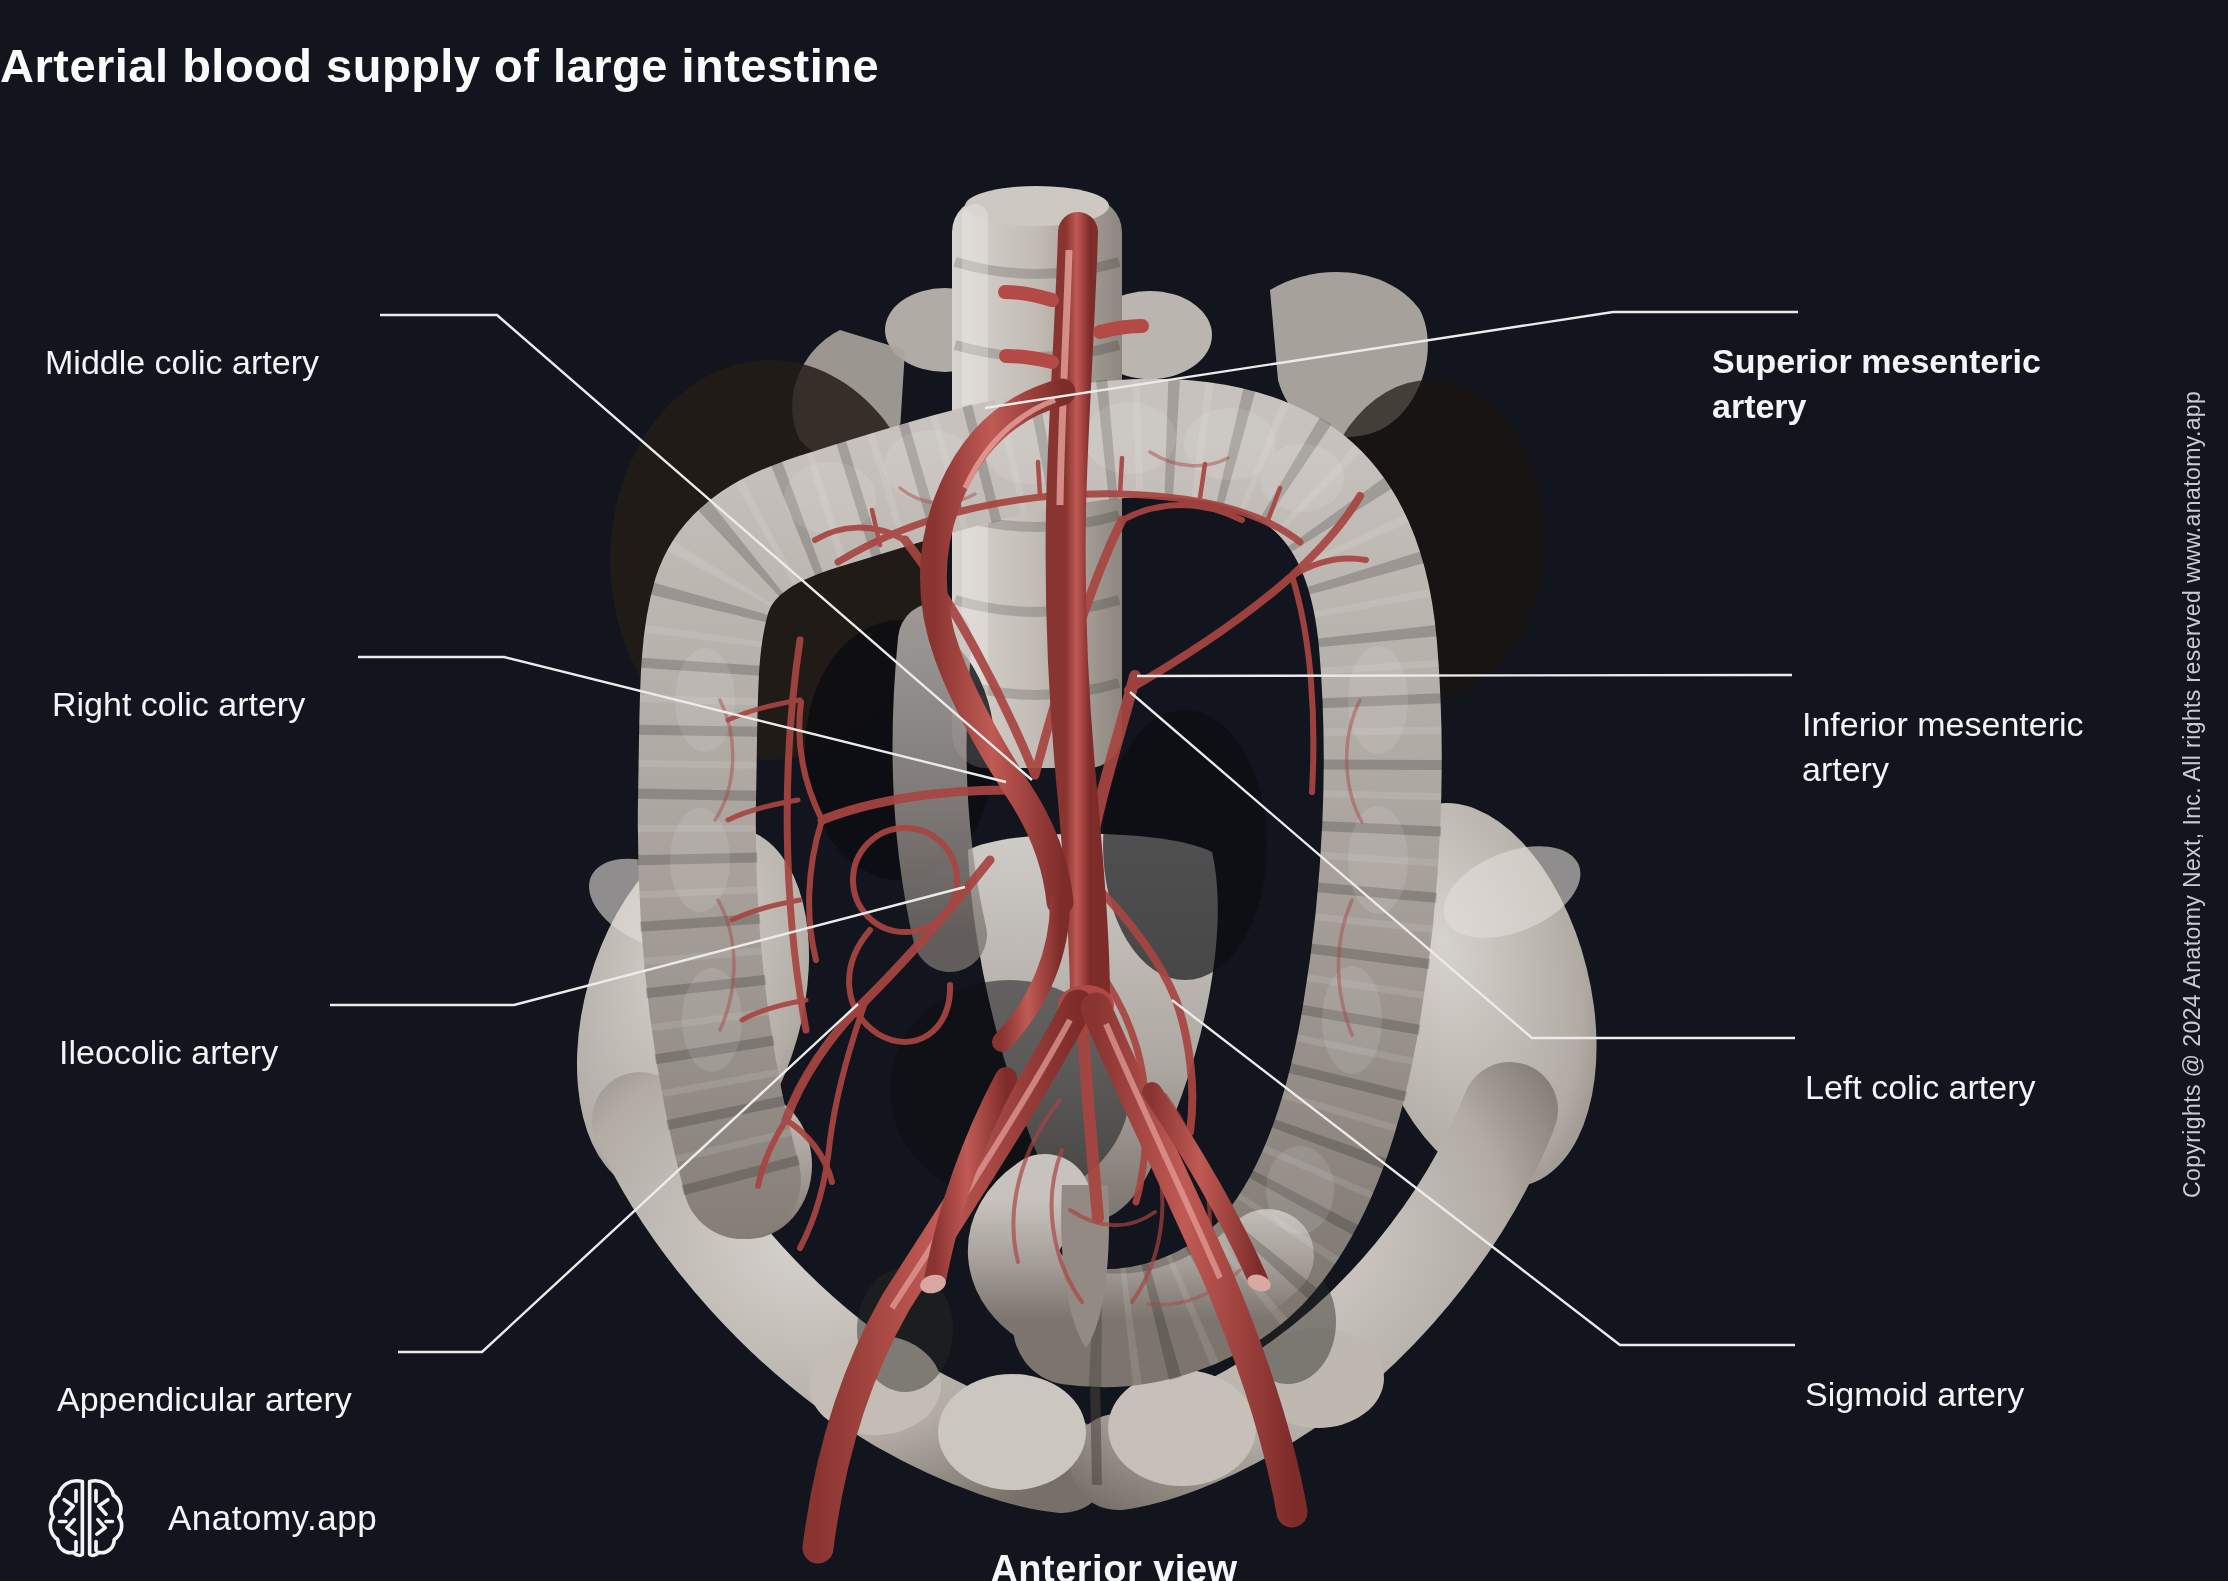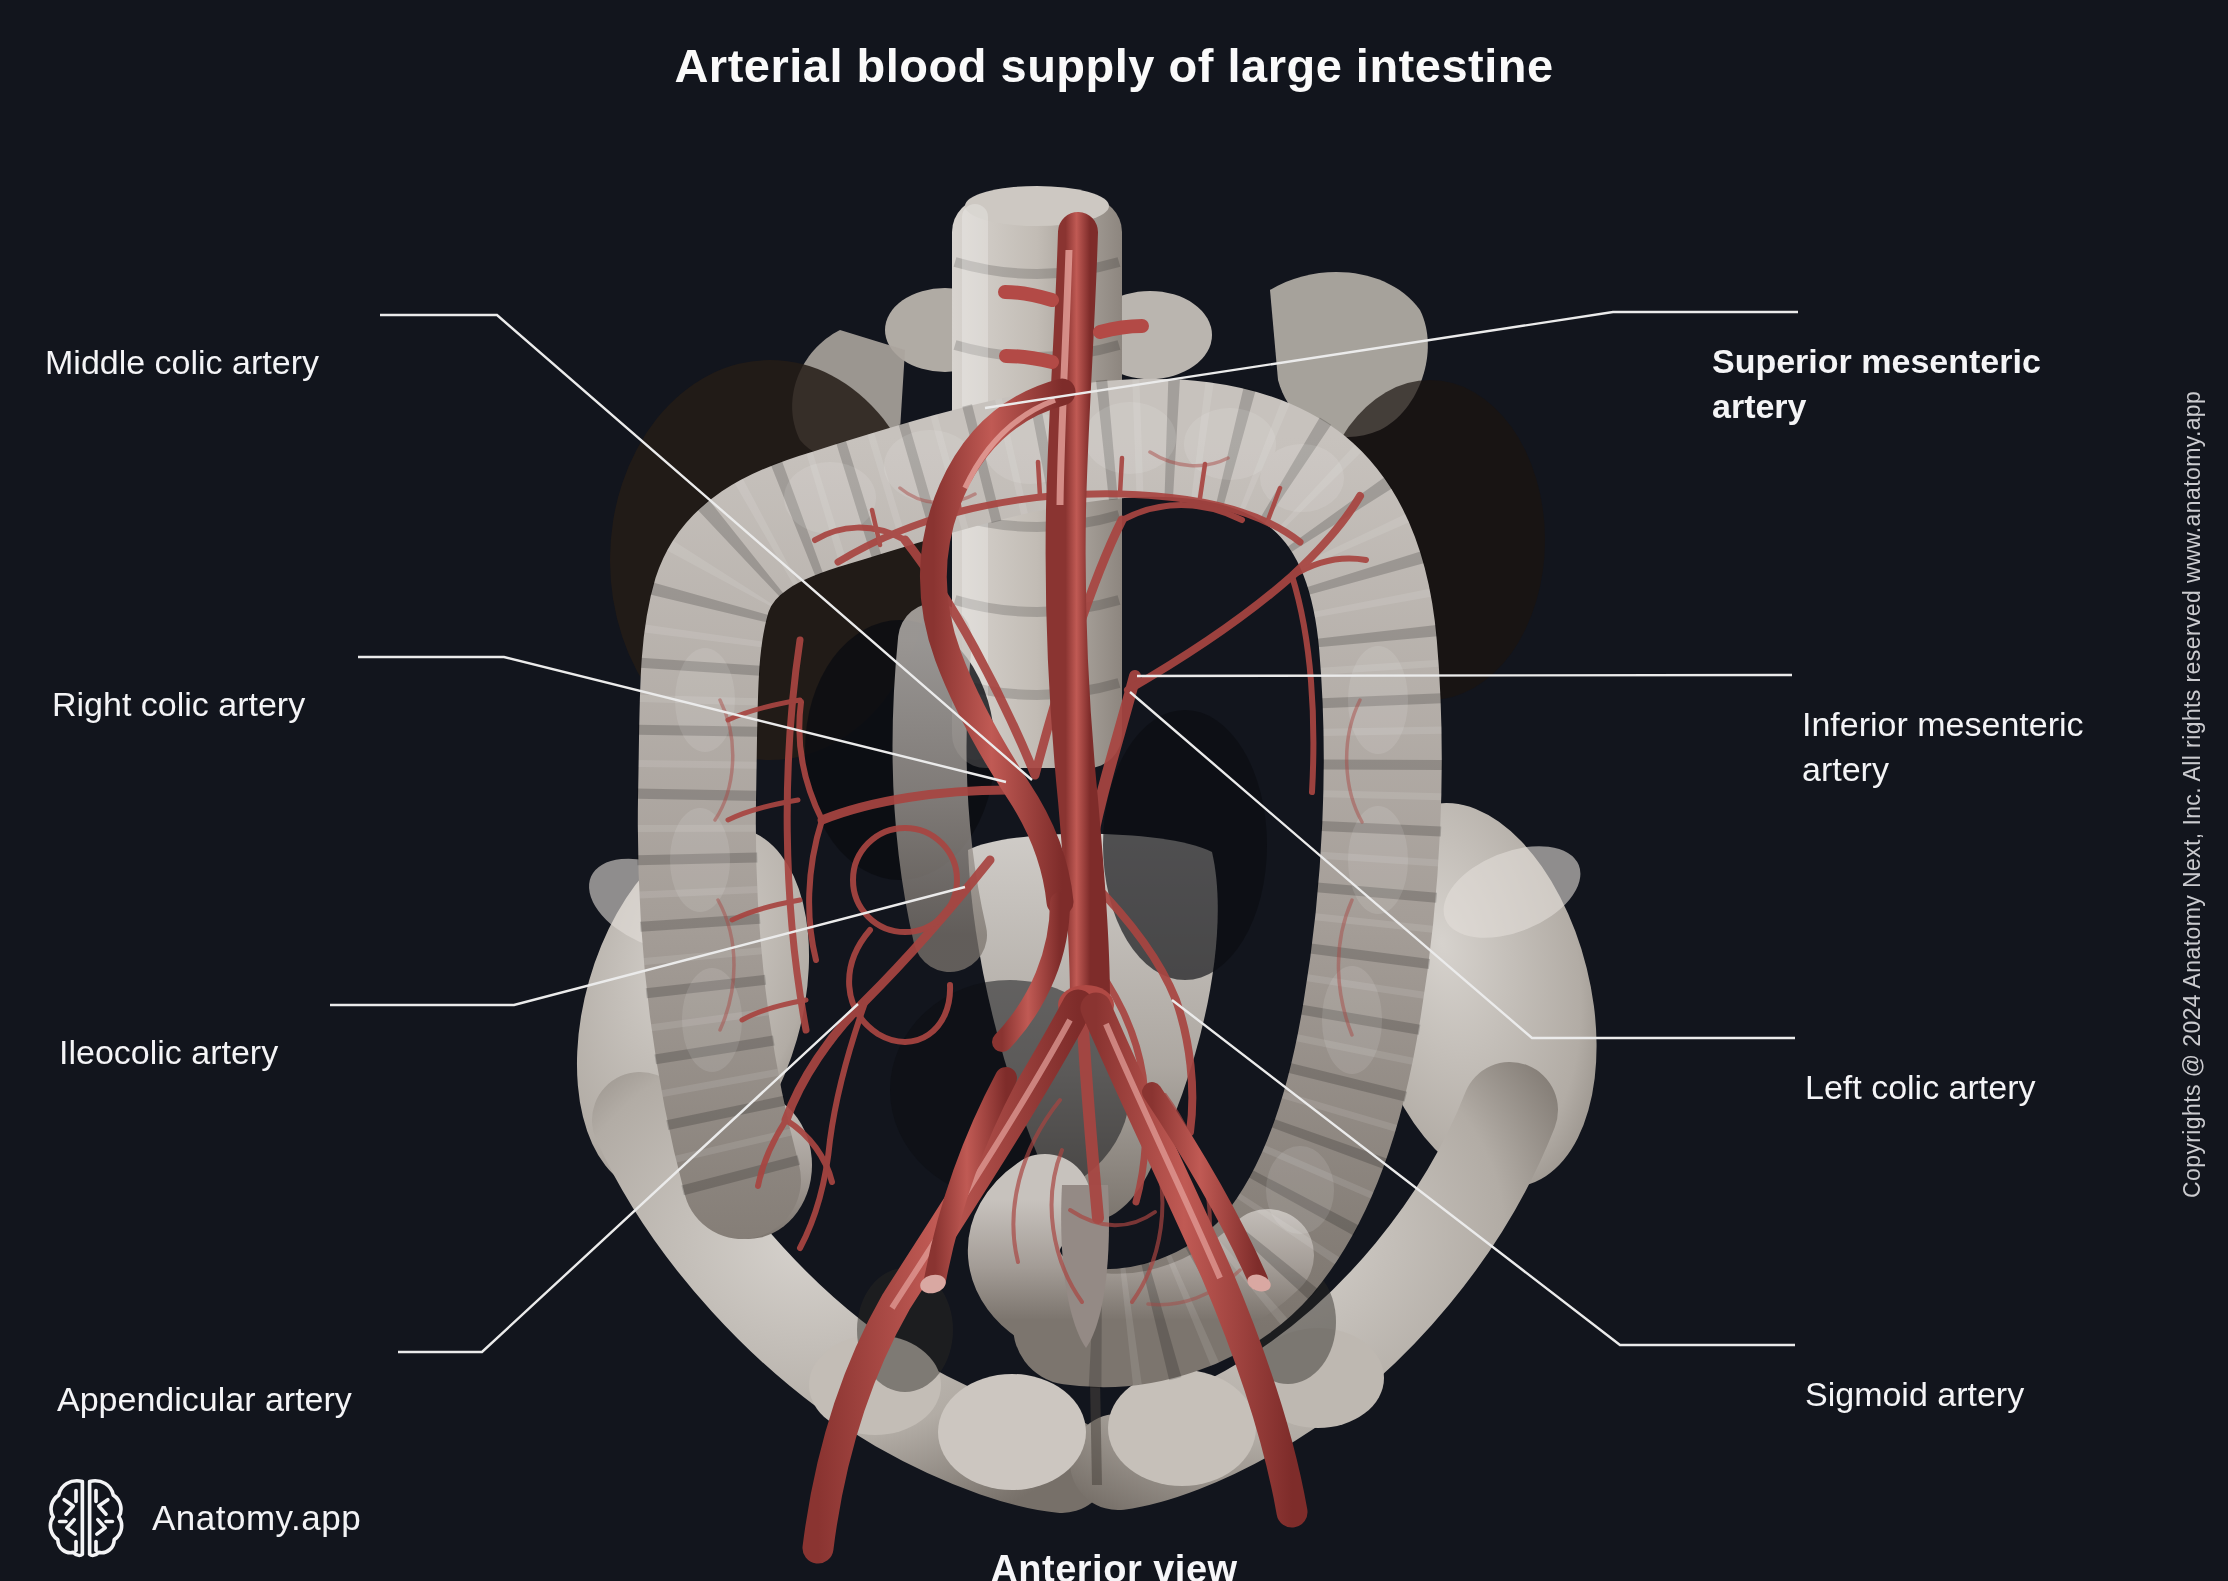--- a/index.html
+++ b/index.html
@@ -11,36 +11,36 @@
   html,body{margin:0;padding:0;}
   body{
     width:2228px;height:1581px;position:relative;overflow:hidden;
     background:var(--background);
     font-family:"Liberation Sans","DejaVu Sans",sans-serif;
     color:var(--text);
   }
   .illustration{position:absolute;inset:0;z-index:1;}
   .text-layer{position:absolute;inset:0;z-index:3;}
   .title{
-    position:absolute;left:0;right:0;top:36px;text-align:center;
+    position:absolute;left:0;right:0;top:36px;
     font-weight:bold;font-size:47px;line-height:1.28;color:#fafafa;
     letter-spacing:.5px;
   }
   .artery-label{
     position:absolute;font-size:34px;line-height:1.32;color:var(--text);
     white-space:nowrap;
     margin-top:48px;
   }
   .artery-label.wrap{white-space:normal;width:360px;}
   .caption{
     position:absolute;left:0;right:0;top:1548px;text-align:center;
     font-size:38px;font-weight:600;color:#f6f6f8;letter-spacing:.5px;
   }
   .brand{
-    position:absolute;left:46px;top:1474px;display:flex;align-items:center;gap:26px;
+    position:absolute;left:46px;top:1474px;display:flex;align-items:center;gap:42px;
   }
   .brand-name{font-size:35px;color:#f3f3f5;letter-spacing:.5px;}
   .copyright{
     position:absolute;right:22px;top:368px;height:830px;
     writing-mode:vertical-rl;transform:rotate(180deg);
     font-size:23px;color:#cbcbcf;letter-spacing:.4px;
     display:flex;align-items:center;
   }
   .leader{fill:none;stroke:var(--leader_line);stroke-width:2.4;}
   .vessel-fine{fill:none;stroke:#a84541;stroke-linecap:round;stroke-linejoin:round;}

